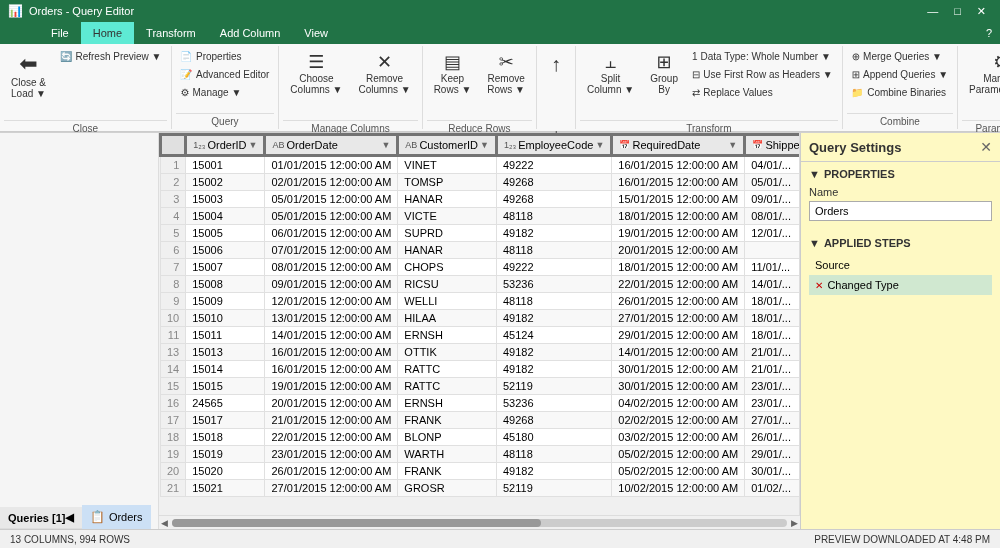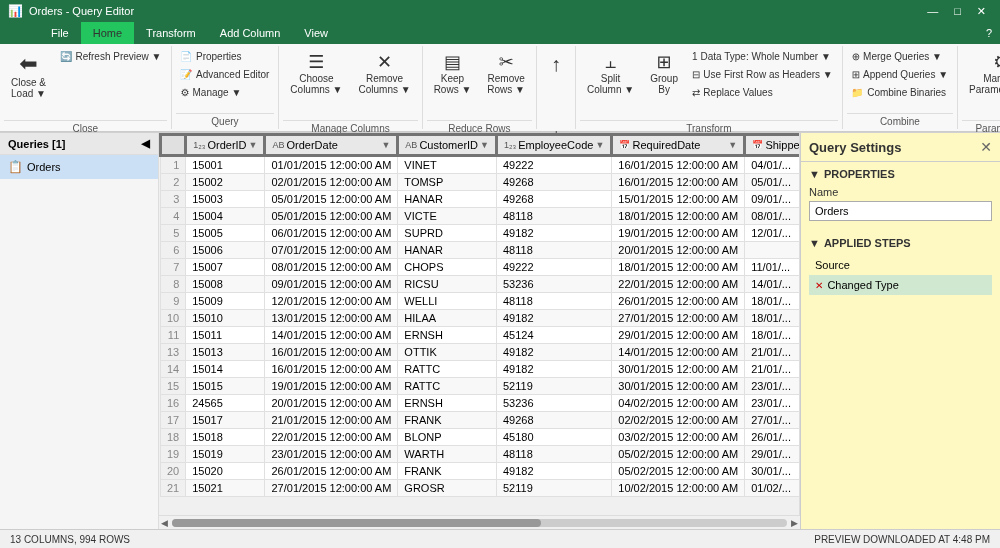--- a/index.html
+++ b/index.html
@@ -10,40 +10,40 @@
     .title-bar-left { display: flex; align-items: center; gap: 6px; }
     .title-bar-icon { font-size: 12px; }
     .title-bar-title { font-size: 11px; }
     .title-bar-controls { display: flex; gap: 4px; }
     .title-bar-btn { color: white; font-size: 11px; padding: 0 6px; cursor: pointer; background: none; border: none; line-height: 22px; }
 
     
     .ribbon { background: #f8f8f8; border-bottom: 1px solid #d0d0d0; }
     .ribbon-tabs { display: flex; background: #217346; height: 22px; padding-left: 39px; }
     .ribbon-tab { color: white; padding: 0 12px; font-size: 11px; cursor: pointer; display: flex; align-items: center; background: none; border: none; }
-    .ribbon-tab.active { background: #22c55e; color: #333; }
+    .ribbon-tab.active { background: #5eead4; color: #333; }
     .ribbon-help { margin-left: auto; color: white; padding: 0 8px; display: flex; align-items: center; font-size: 11px; cursor: pointer; }
 
     .ribbon-content { display: flex; height: 88px; background: #f8f8f8; border-bottom: 1px solid #ccc; padding: 2px 0; }
     .ribbon-group { display: flex; flex-direction: column; border-right: 1px solid #ddd; padding: 2px 4px; min-width: fit-content; }
     .ribbon-group-content { display: flex; flex: 1; align-items: flex-start; gap: 2px; }
     .ribbon-group-label { text-align: center; font-size: 10px; color: #555; padding-top: 2px; border-top: 1px solid #ddd; margin-top: 2px; }
 
     .ribbon-btn-large { display: flex; flex-direction: column; align-items: center; justify-content: flex-start; padding: 4px 6px; cursor: pointer; border-radius: 2px; border: 1px solid transparent; min-width: 40px; height: 70px; font-size: 10px; text-align: center; color: #333; background: none; gap: 2px; }
     .ribbon-btn-large .icon { font-size: 22px; line-height: 1; }
 
     .ribbon-btn-small { display: flex; align-items: center; gap: 3px; padding: 2px 4px; cursor: pointer; border-radius: 2px; border: 1px solid transparent; font-size: 10px; color: #333; background: none; white-space: nowrap; }
 
     .ribbon-btn-col { display: flex; flex-direction: column; gap: 1px; justify-content: center; }
 
     
     .main { display: flex; height: calc(548px - 22px - 22px - 88px - 20px); }
 
     
-    .sidebar { width: 159px; background: #f5f5f5; border-right: 1px solid #ddd; display: flex; flex-direction: column; }
+    .sidebar { width: 159px; background: #f5f5f5; border-right: 1px solid #ddd; display: flex; flex-direction: row; align-items: flex-end; }
     .sidebar-header { background: #e8e8e8; padding: 4px 8px; font-size: 11px; font-weight: bold; display: flex; justify-content: space-between; align-items: center; border-bottom: 1px solid #ddd; }
     .sidebar-item { padding: 5px 8px; font-size: 11px; cursor: pointer; display: flex; align-items: center; gap: 4px; }
     .sidebar-item.active { background: #cce0f5; }
     .sidebar-item-icon { color: #217346; font-size: 12px; }
 
     
     .data-area { flex: 1; display: flex; flex-direction: column; overflow: hidden; position: relative; }
 
     
     .table-container { flex: 1; overflow: auto; border-right: 1px solid #ddd; }

